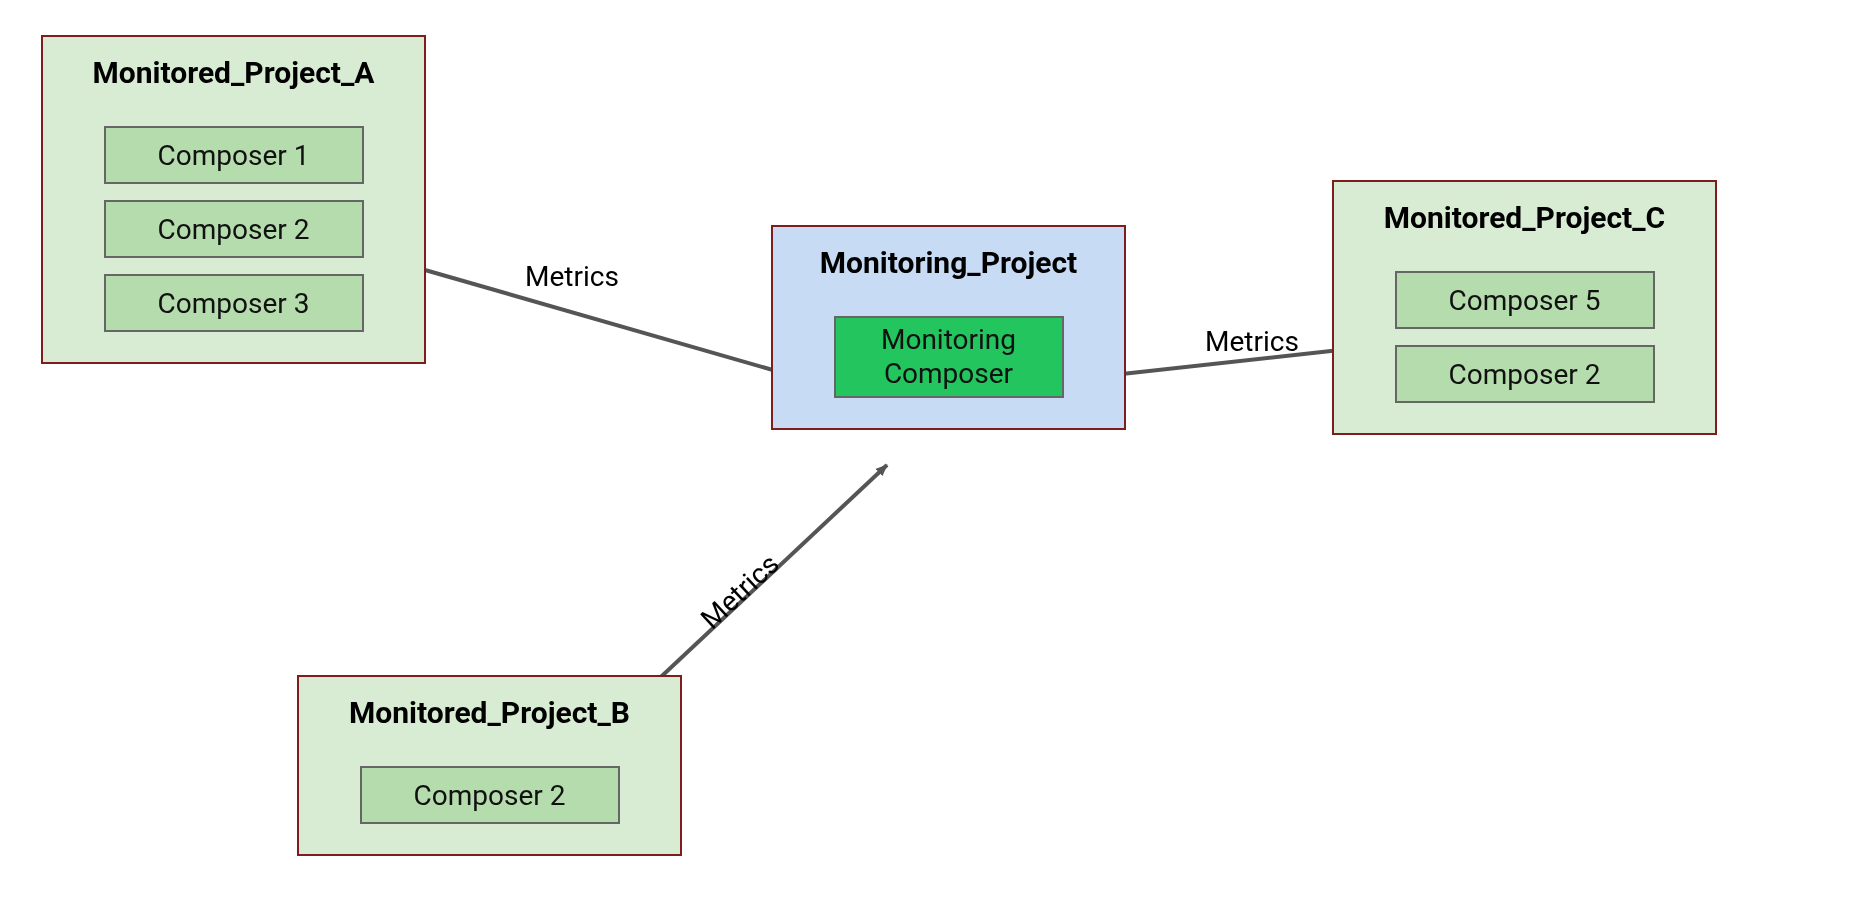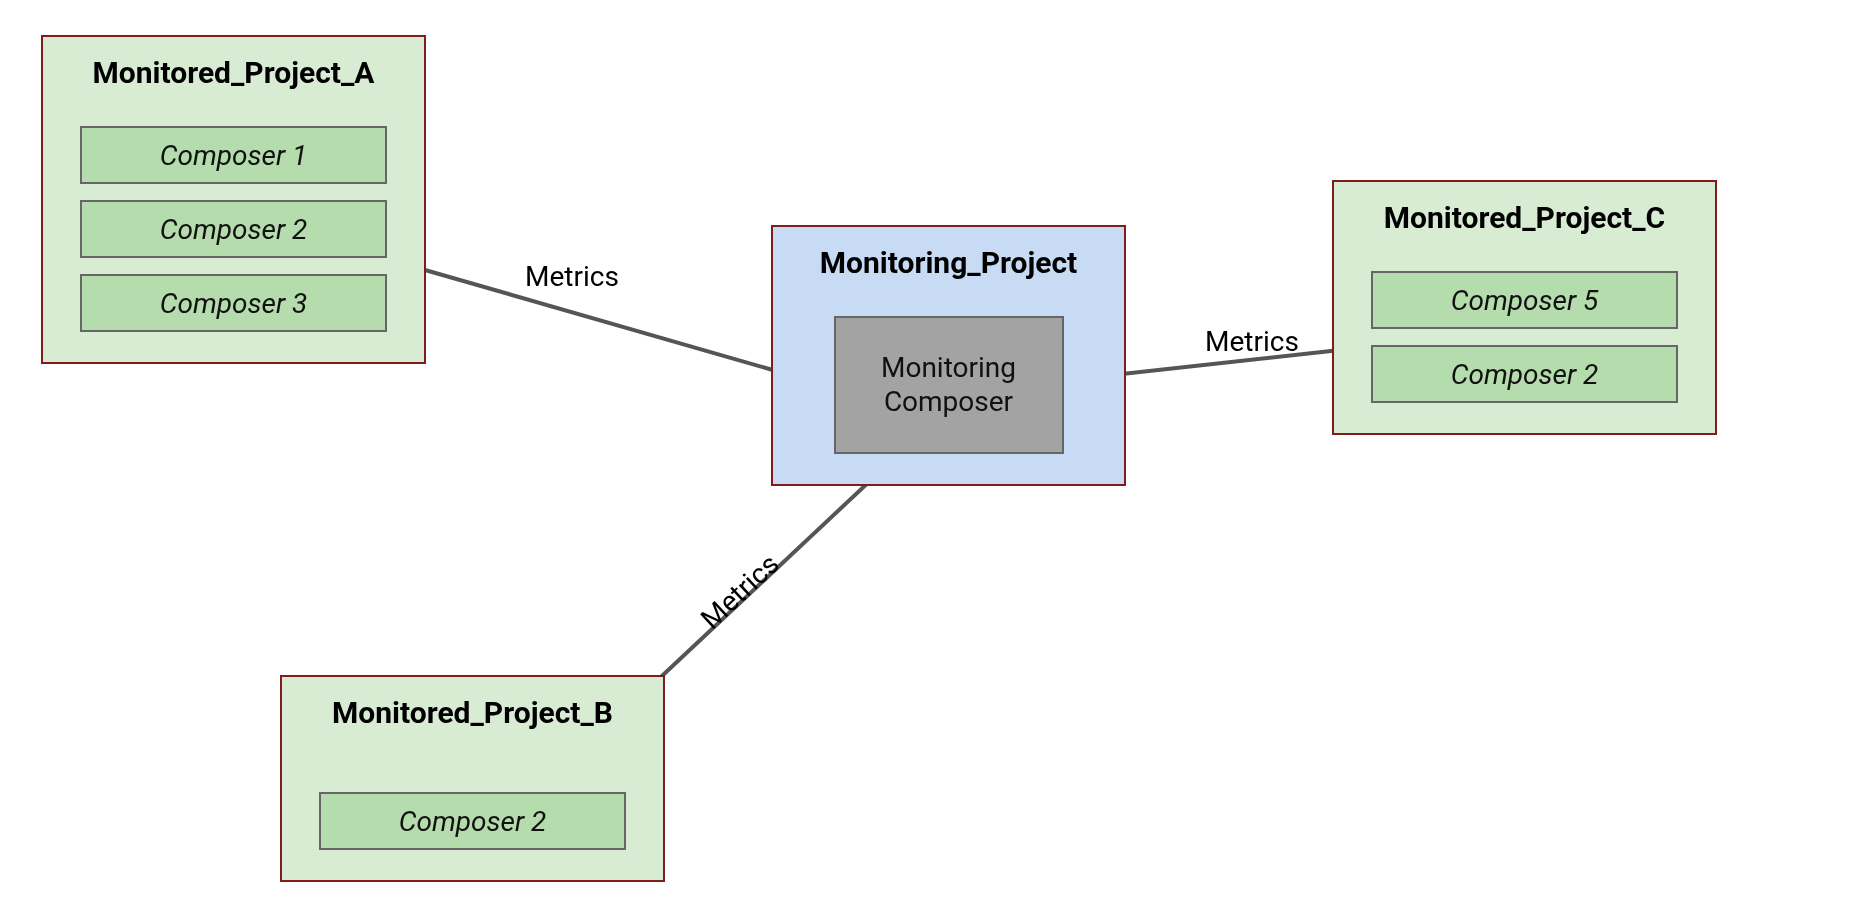--- a/index.html
+++ b/index.html
@@ -30,22 +30,22 @@
   }
   .inner-item {
     border: 2px solid #666;
     font-size: 28px;
     color: #111;
     display: flex;
     align-items: center;
     justify-content: center;
     margin-top: 16px;
   }
-  .green-item { background: #b5dcac; width: 307px; height: 58px; font-style: italic; }
-  .blue-item { background: #a3a3a3; width: 230px; height: 138px; text-align:center; line-height:1.2; padding:8px; }
+  .green-item { background: #b5dcac; width: 260px; height: 58px; }
+  .blue-item { background: #22c55e; width: 230px; height: 82px; text-align:center; line-height:1.2; padding:8px; }
   svg.arrows {
     position: absolute;
     top: 0; left: 0;
     width: 1850px;
     height: 904px;
     pointer-events: none;
   }
   .edge-label {
     position: absolute;
     font-size: 28px;
@@ -89,16 +89,16 @@
     </div>
   </div>
 </div>
 
 <div class="project-box green-box" style="left:1332px; top:180px; width:385px;">
   <div class="project-title">Monitored_Project_C</div>
   <div class="inner-item green-item">Composer 5</div>
   <div class="inner-item green-item">Composer 2</div>
 </div>
 
-<div class="project-box green-box" style="left:280px; top:675px; width:385px;gap:26px;">
+<div class="project-box green-box" style="left:297px; top:675px; width:385px;">
   <div class="project-title">Monitored_Project_B</div>
   <div class="inner-item green-item">Composer 2</div>
 </div>
 
 </body></html>

